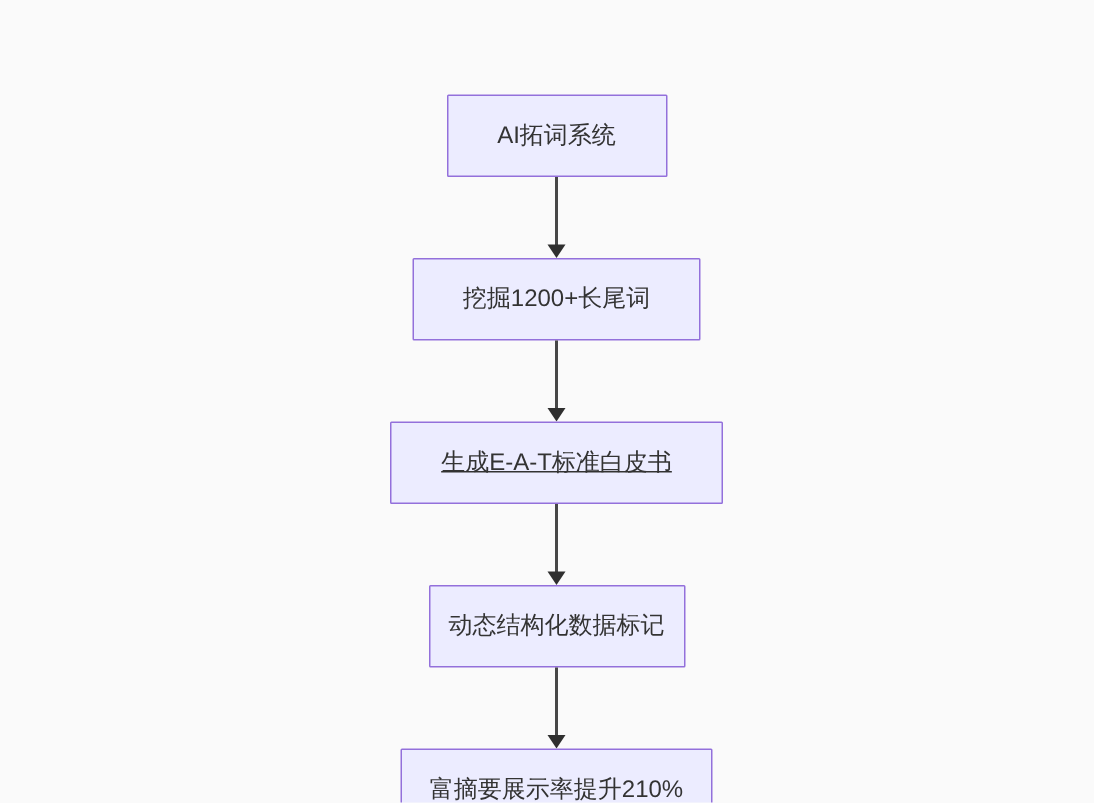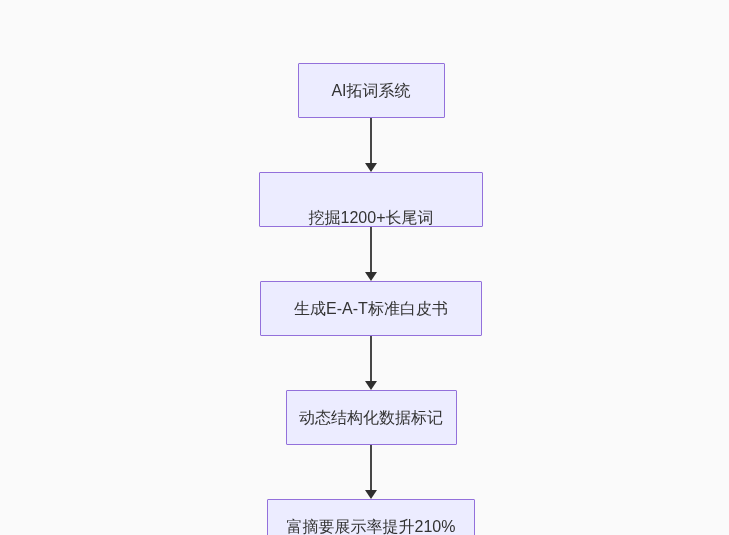--- a/index.html
+++ b/index.html
@@ -32,22 +32,22 @@
     border-radius: 1px;
     display: flex;
     align-items: center;
     justify-content: center;
     color: #333333;
     font-size: 16px;
     line-height: 1;
     white-space: nowrap;
   }
   .node.n1 { width: 147px; }
-  .node.n2 { width: 224px; align-items: flex-end; }
-  .node.n3 { width: 222px; }
+  .node.n2 { width: 192px; }
+  .node.n3 { width: 222px; text-decoration: underline; }
   .node.n4 { width: 171px; }
   .node.n5 { width: 208px; }
   .edge {
     height: 54px;
     display: flex;
     flex-direction: column;
     align-items: center;
   }
   .edge-line {
     width: 2px;

